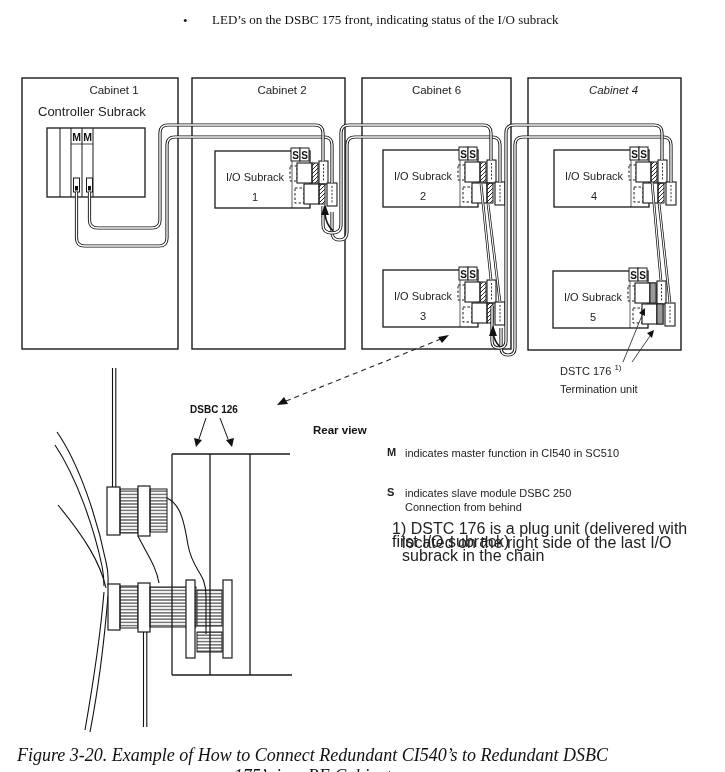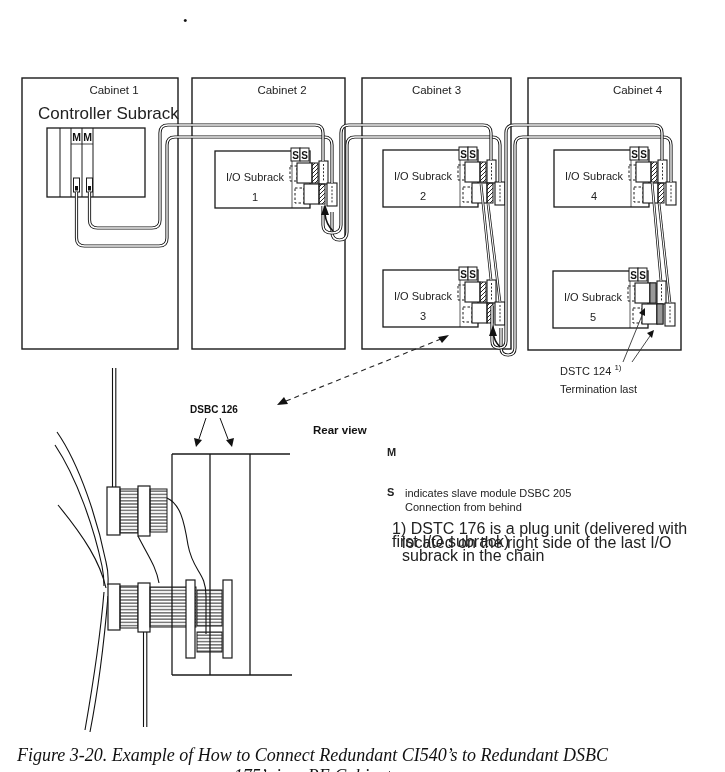--- a/index.html
+++ b/index.html
@@ -192,51 +192,53 @@
       <g>
         <line x1="206" y1="418" x2="199" y2="439" stroke="#111" stroke-width="1"></line>
         <polygon points="196,447 194,438 202,440" fill="#111"></polygon>
         <line x1="220" y1="418" x2="228" y2="439" stroke="#111" stroke-width="1"></line>
         <polygon points="232,447 226,440 234,438" fill="#111"></polygon>
       </g>
     </g>
   </svg>
 
   <div class="abs bullet-line serif" style="left:183px;top:13px;">•</div>
+  <div class="abs bullet-line serif" style="left:212px;top:12px;width:480px;">LED’s on the DSBC 175 front, indicating status of the I/O subrack</div>
 
   <div class="abs cabtitle" style="left:22px;top:84px;width:184px;">Cabinet 1</div>
   <div class="abs cabtitle" style="left:192px;top:84px;width:180px;">Cabinet 2</div>
-  <div class="abs cabtitle" style="left:362px;top:84px;width:149px;">Cabinet 3</div>
-  <div class="abs cabtitle" style="left:552px;top:84px;width:171px;">Cabinet 4</div>
-
-  <div class="abs plain" style="left:38px;top:104px;font-size:17px;">Controller Subrack</div>
+  <div class="abs cabtitle" style="left:362px;top:84px;width:149px;">Cabinet 6</div>
+  <div class="abs cabtitle" style="left:528px;top:84px;width:171px;font-style:italic;">Cabinet 4</div>
+
+  <div class="abs plain" style="left:38px;top:104px;font-size:13px;">Controller Subrack</div>
 
   <div class="abs sublbl" style="left:219px;top:161px;width:72px;">I/O Subrack</div>
   <div class="abs sublbl" style="left:219px;top:181px;width:72px;">1</div>
   <div class="abs sublbl" style="left:387px;top:160px;width:72px;">I/O Subrack</div>
   <div class="abs sublbl" style="left:387px;top:180px;width:72px;">2</div>
   <div class="abs sublbl" style="left:387px;top:280px;width:72px;">I/O Subrack</div>
   <div class="abs sublbl" style="left:387px;top:300px;width:72px;">3</div>
   <div class="abs sublbl" style="left:558px;top:160px;width:72px;">I/O Subrack</div>
   <div class="abs sublbl" style="left:558px;top:180px;width:72px;">4</div>
   <div class="abs sublbl" style="left:557px;top:281px;width:72px;">I/O Subrack</div>
   <div class="abs sublbl" style="left:557px;top:301px;width:72px;">5</div>
 
   <div class="abs plain" style="left:560px;top:363px;">
-    <span>DSTC 124</span>
+    <span>DSTC 176</span>
     <sup class="fn">1)</sup>
   </div>
-  <div class="abs plain" style="left:560px;top:383px;">Termination last</div>
+  <div class="abs plain" style="left:560px;top:383px;">Termination unit</div>
 
   <div class="abs smallbold" style="left:190px;top:404px;width:48px;">DSBC 126</div>
   <div class="abs bold" style="left:313px;top:391px;font-size:11.5px;color:#111;">Rear view</div>
 
   <div class="abs legend-key" style="left:387px;top:446px;">M</div>
+  <div class="abs legend-txt" style="left:405px;top:446px;width:280px;">indicates master function in CI540 in SC510</div>
 
   <div class="abs legend-key" style="left:387px;top:486px;">S</div>
-  <div class="abs legend-txt" style="left:405px;top:486px;width:280px;">indicates slave module DSBC 205</div>
+  <div class="abs legend-txt" style="left:405px;top:486px;width:280px;">indicates slave module DSBC 250</div>
   <div class="abs legend-txt" style="left:405px;top:500px;width:280px;">Connection from behind</div>
 
   <div class="abs footnote" style="left:392px;top:522px;width:320px;">1) DSTC 176 is a plug unit (delivered with first I/O subrack)</div>
   <div class="abs footnote" style="left:402px;top:536px;width:320px;">located on the right side of the last I/O subrack in the chain</div>
 
   <div class="abs caption serif" style="left:10px;top:745px;width:605px;">Figure 3-20. Example of How to Connect Redundant CI540’s to Redundant DSBC 175’s in a RE Cabinet</div>
 </div>
 
 </body></html>

